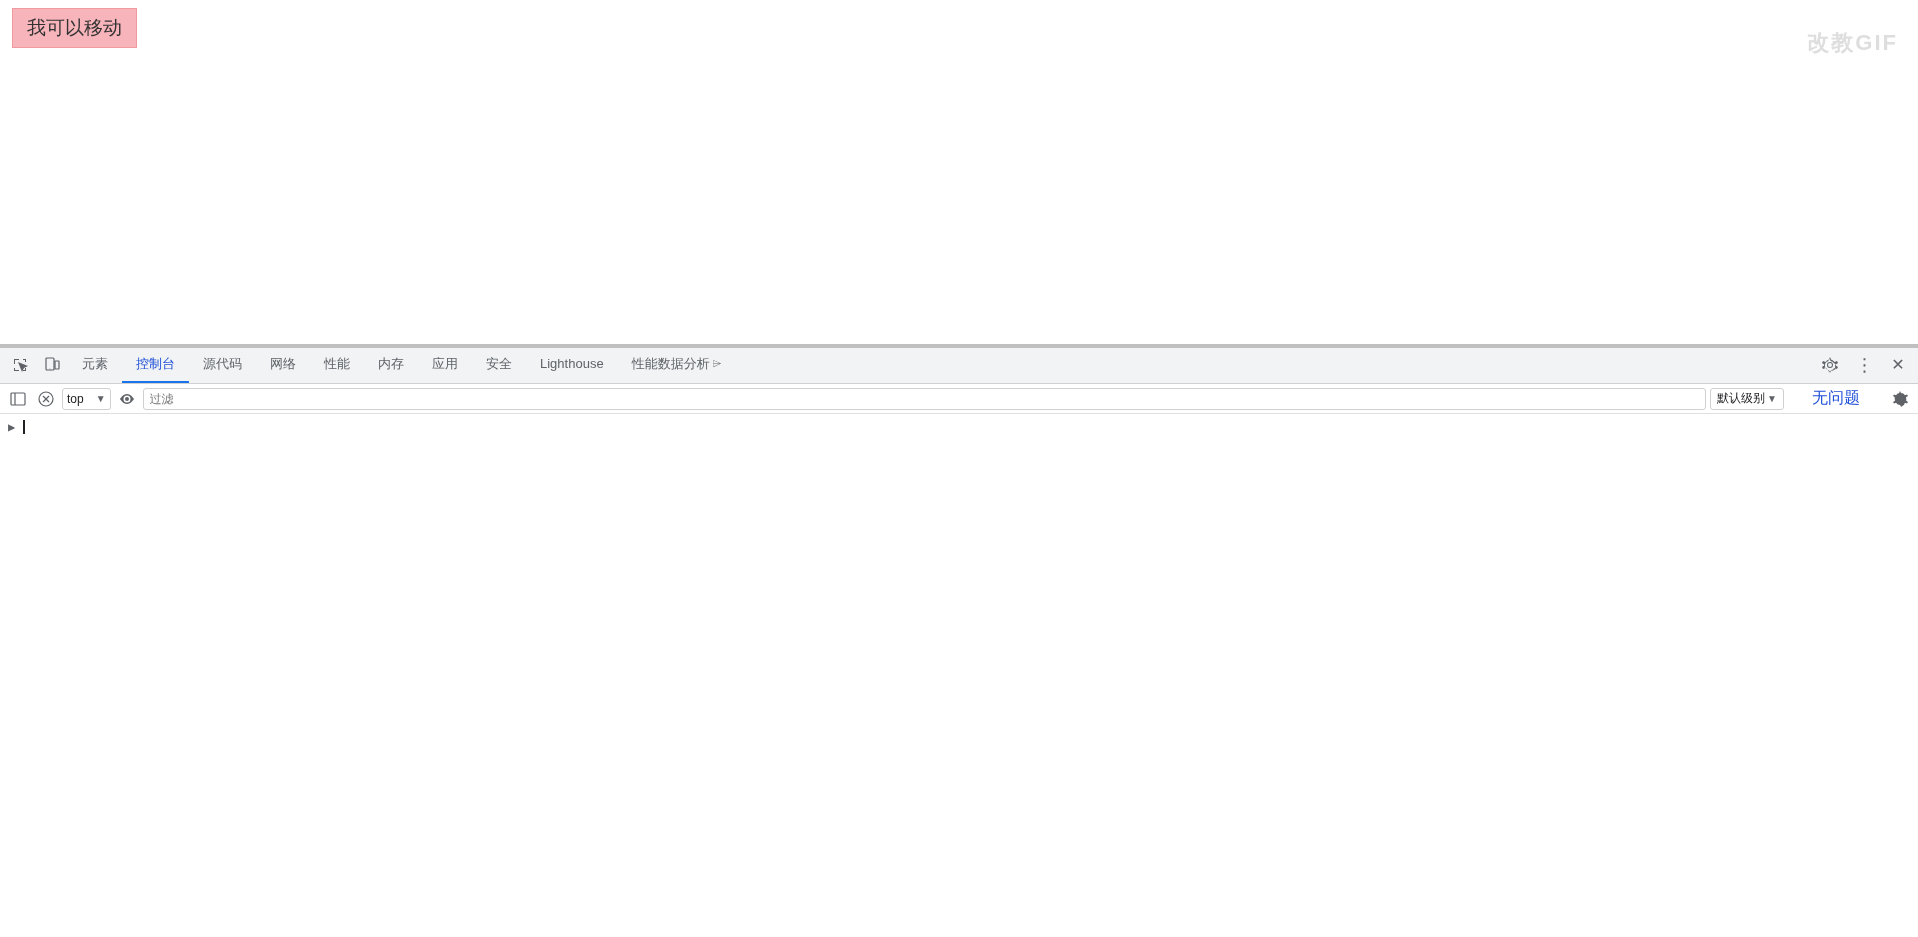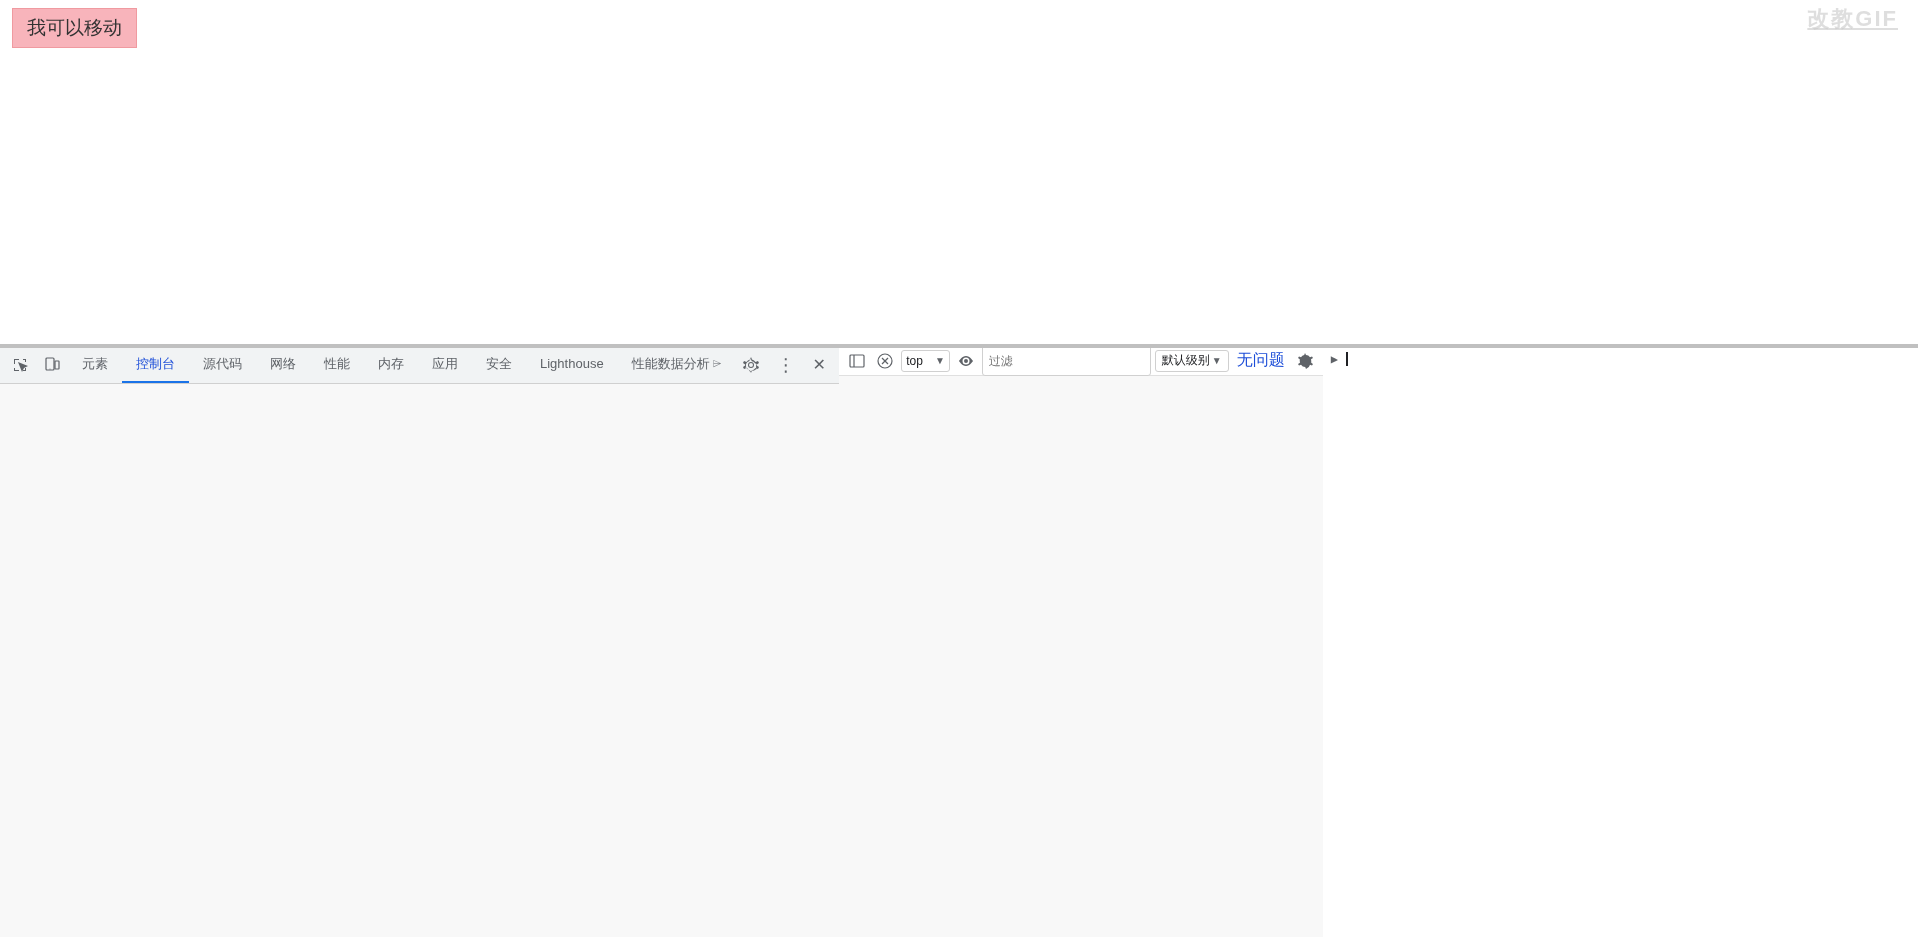--- a/index.html
+++ b/index.html
@@ -13,29 +13,28 @@
       height: 937px;
       background: #ffffff;
       font-family: 'Microsoft YaHei', 'PingFang SC', Arial, sans-serif;
       overflow: hidden;
       position: relative;
     }
 
     
     .watermark {
       position: fixed;
-      top: 4px;
+      top: 28px;
       right: 20px;
       color: rgba(200, 200, 200, 0.6);
       font-size: 22px;
       font-weight: bold;
       letter-spacing: 2px;
       z-index: 9999;
       pointer-events: none;
-      text-decoration: underline;
     }
 
     
     .page-content {
       position: absolute;
       top: 0;
       left: 0;
       right: 0;
       height: 345px;
       background: #ffffff;
@@ -58,21 +57,21 @@
     
     .devtools {
       position: absolute;
       top: 345px;
       left: 0;
       right: 0;
       bottom: 0;
       background: #f8f8f8;
       border-top: 1px solid #ccc;
       display: flex;
-      flex-direction: row;
+      flex-direction: column;
     }
 
     
     .devtools-toolbar {
       display: flex;
       align-items: center;
       height: 38px;
       background: #f1f3f4;
       border-bottom: 1px solid #d0d0d0;
       padding: 0 4px;
@@ -164,34 +163,34 @@
       background: #ffffff;
       padding: 0 4px;
       font-size: 12px;
       color: #202124;
       cursor: pointer;
       gap: 12px;
     }
 
     .filter-input {
       flex: 1;
-      height: 31px;
+      height: 22px;
       border: 1px solid #d0d0d0;
       border-radius: 3px;
       background: #ffffff;
       padding: 0 6px;
       font-size: 12px;
       color: #202124;
       outline: none;
     }
 
     .console-toolbar-right {
       display: flex;
       align-items: center;
-      gap: 0;
+      gap: 20px;
       margin-left: auto;
       flex-shrink: 0;
       text-align: right;
     }
 
     .level-selector {
       display: flex;
       align-items: center;
       height: 22px;
       border: 1px solid #d0d0d0;

